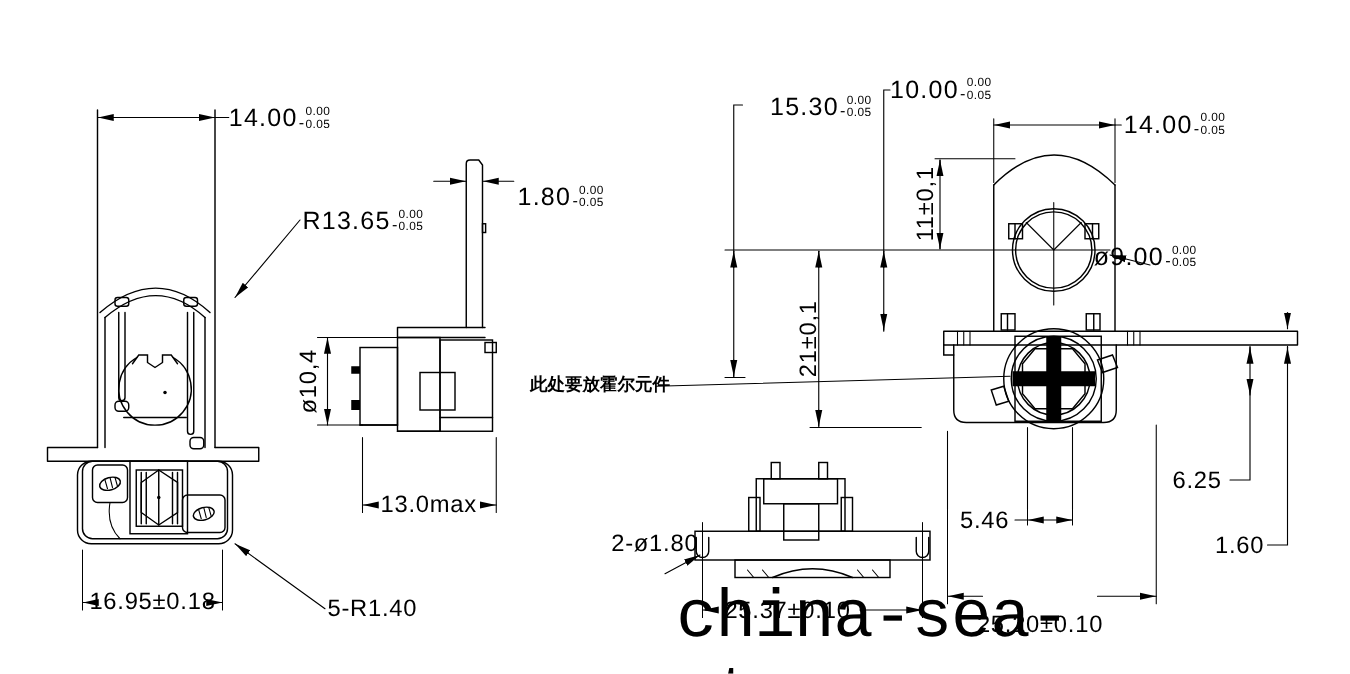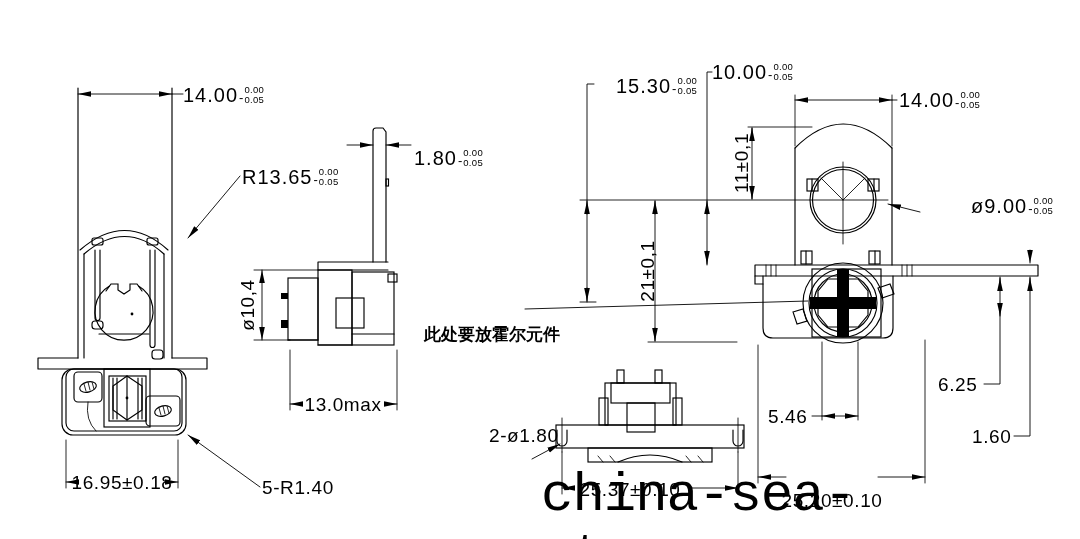--- a/index.html
+++ b/index.html
@@ -11,21 +11,21 @@
   svg .dimln{stroke-width:0.9;}
   svg .blk{fill:#000;stroke:none;}
   svg marker path{fill:#000;stroke:none;}
 
   .lbl{position:absolute;white-space:nowrap;font-size:19px;letter-spacing:0.6px;line-height:1;}
   .dimt{position:absolute;white-space:nowrap;display:flex;align-items:flex-start;font-size:20px;letter-spacing:1px;line-height:1;}
   .dimt .sign{font-size:13px;letter-spacing:0;position:relative;top:6px;margin:0 1px;}
   .dimt .tol{display:inline-flex;flex-direction:column;font-size:9.5px;letter-spacing:0.3px;line-height:1.05;position:relative;top:0px;}
   .rot{transform:translate(-50%,-50%) rotate(-90deg);transform-origin:center;}
   .ctr{transform:translate(-50%,-50%);}
-  #hall-note{font-size:17px;font-weight:bold;letter-spacing:0;font-family:"DejaVu Sans","Liberation Sans",sans-serif;margin-top:25px;}
+  #hall-note{font-size:14px;font-weight:bold;letter-spacing:0;font-family:"DejaVu Sans","Liberation Sans",sans-serif;}
   #watermark{position:absolute;left:541px;top:465px;font-size:54px;letter-spacing:-1px;color:#000;
              font-family:Liberation Mono, monospace;}
 </style>
 </head>
 <body>
 
 <div id="canvas">
 
 <svg width="1080" height="539" viewBox="0 0 1080 539">
   <defs>
@@ -256,21 +256,21 @@
 
   <div class="dimt" style="left:899px;top:90px;">
     <span>14.00</span>
       <span class="sign">-</span>
       <span class="tol">
         <span>0.00</span>
         <span>0.05</span>
       </span>
   </div>
 
-  <div class="dimt" style="left:971px;top:196px;">
+  <div class="dimt" style="left:875px;top:196px;">
     <span>ø9.00</span>
       <span class="sign">-</span>
       <span class="tol">
         <span>0.00</span>
         <span>0.05</span>
       </span>
   </div>
 
   <div class="lbl rot" style="left:247px;top:305px;">ø10,4</div>
   <div class="lbl ctr" style="left:343px;top:404px;">13.0max</div>

